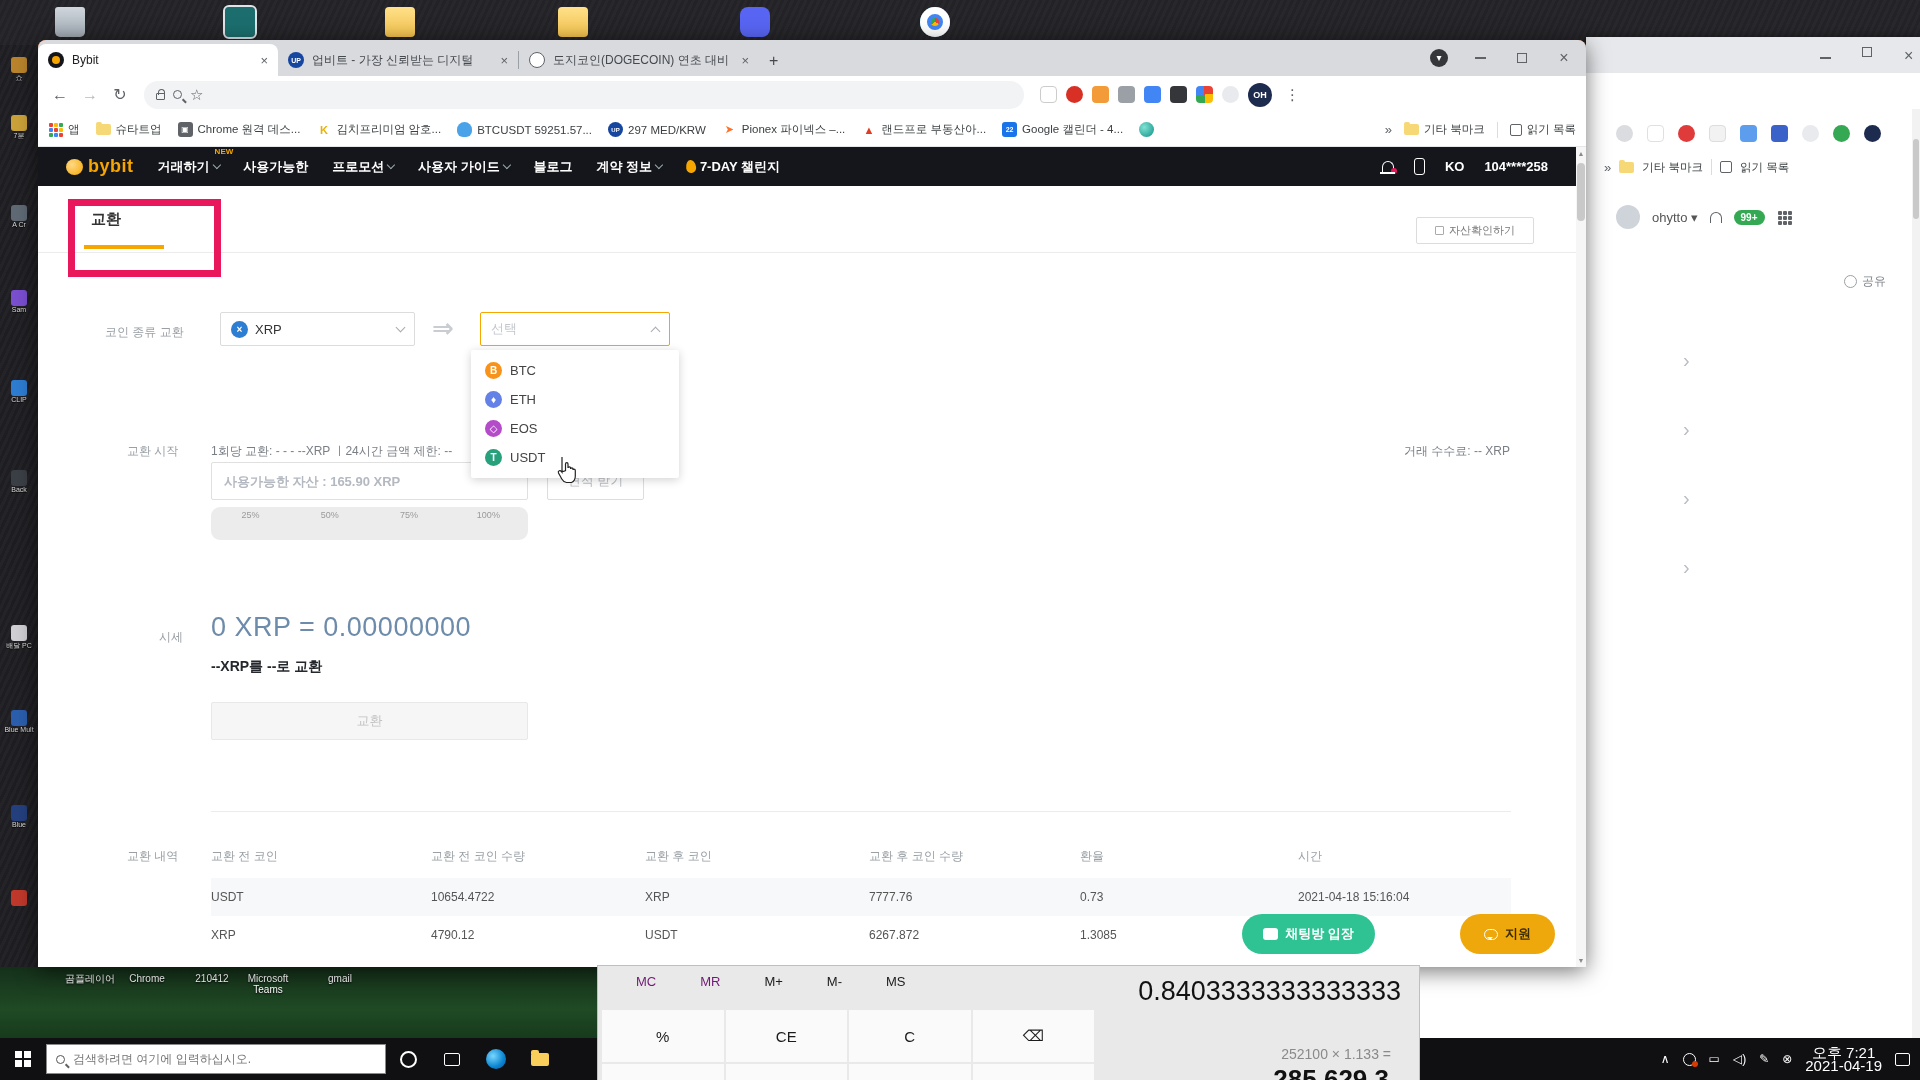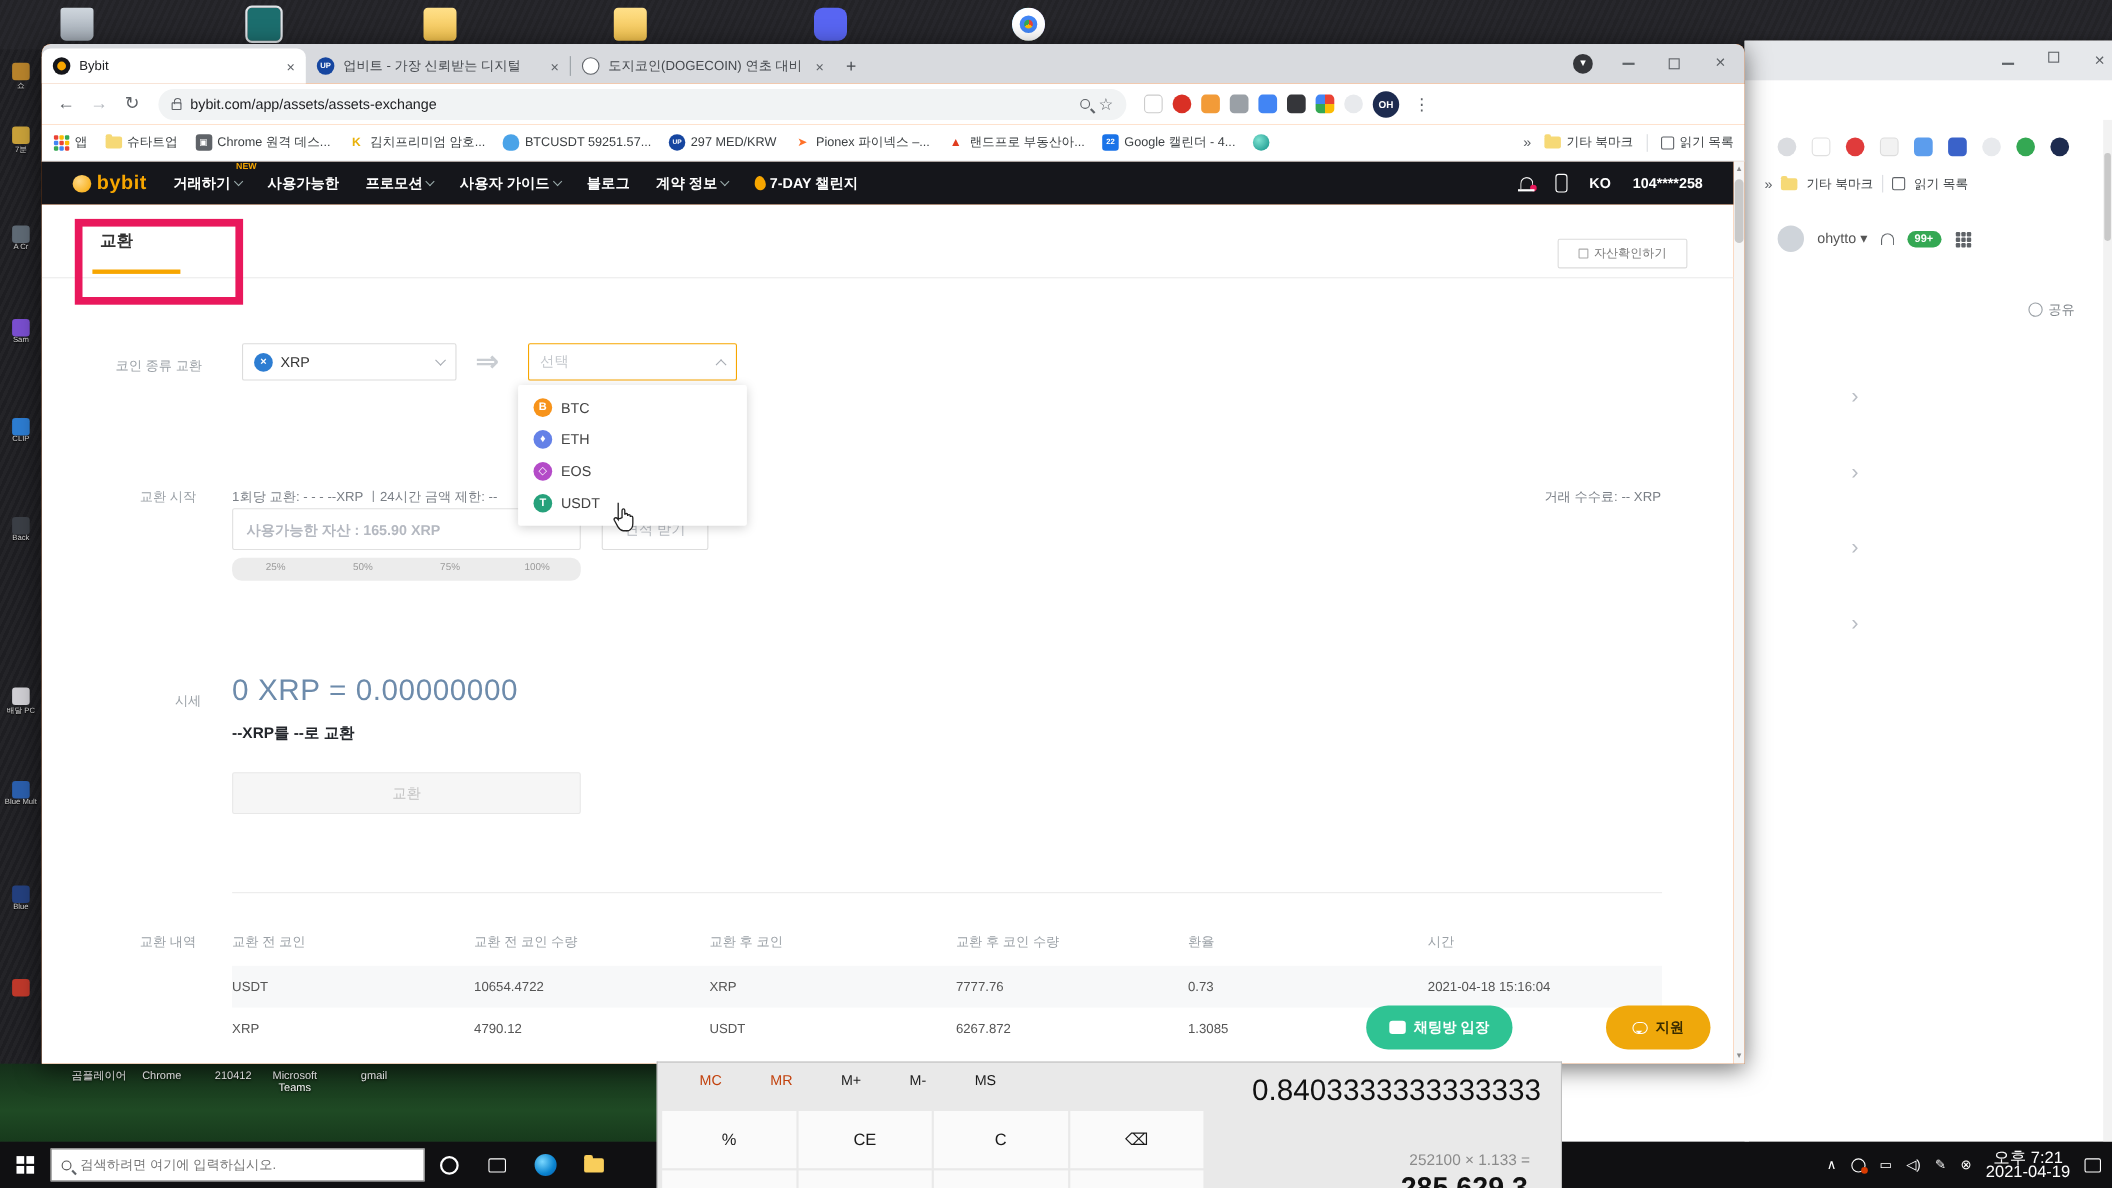--- a/index.html
+++ b/index.html
@@ -97,21 +97,21 @@
 .coin{width:17px;height:17px;border-radius:50%;color:#fff;font-size:10px;font-weight:bold;text-align:center;line-height:17px;flex:0 0 17px}
 #arrow-swap{position:absolute;left:394px;top:127px;font-size:26px;color:#c9cdd2;font-weight:bold}
 #coin-dropdown{position:absolute;left:433px;top:164px;width:208px;height:128px;background:#fff;border-radius:2px;box-shadow:0 2px 10px rgba(0,0,0,.18);z-index:6;padding:6px 0}
 .dd-item{height:29px;display:flex;align-items:center;gap:8px;padding:0 14px;font-size:13px;color:#444}
 #start-label{position:absolute;left:89px;top:257px;font-size:12px;color:#9aa0a6}
 #limit-line{position:absolute;left:173px;top:257px;font-size:12px;color:#7a7f86;z-index:1;white-space:nowrap}
 #fee-line{position:absolute;left:1272px;top:257px;width:200px;text-align:right;font-size:12px;color:#7a7f86}
 #amount-input{position:absolute;left:173px;top:276px;width:317px;height:38px;border:1px solid #e0e0e0;border-radius:2px;padding:0 12px;font-size:13px;font-weight:bold;color:#333;background:#fff;outline:none}
 #amount-input::placeholder{color:#b4b8c0}
 #quote-btn{position:absolute;left:509px;top:276px;width:97px;height:38px;border:1px solid #ddd;border-radius:2px;background:#fff;color:#b9bdc3;font-size:13px;z-index:1}
-#pct-bar{position:absolute;left:173px;top:321px;width:317px;height:21px;background:#ececec;border-radius:9px;display:flex}
+#pct-bar{position:absolute;left:173px;top:321px;width:317px;height:33px;background:#ececec;border-radius:9px;display:flex}
 #pct-bar span{flex:1;text-align:center;font-size:9px;color:#9a9a9a;line-height:17px}
 #market-label{position:absolute;left:121px;top:443px;font-size:12px;color:#9aa0a6}
 #rate-main{position:absolute;left:173px;top:426px;font-size:27px;color:#6d8bab;letter-spacing:.5px}
 #rate-sub{position:absolute;left:173px;top:472px;font-size:14px;font-weight:bold;color:#24272c}
 #exchange-btn{position:absolute;left:173px;top:516px;width:317px;height:38px;background:#f6f6f6;border:1px solid #e8e8e8;border-radius:2px;color:#c2c2c2;font-size:13px}
 #history-label{position:absolute;left:89px;top:662px;font-size:12px;color:#9aa0a6}
 .hrow{position:absolute;left:173px;width:1300px;height:38px}
 .hcell{position:absolute;top:12px;font-size:12px;white-space:nowrap}
 .c1{left:0}.c2{left:220px}.c3{left:434px}.c4{left:658px}.c5{left:869px}.c6{left:1087px}
 #thead{top:650px;color:#9aa0a6}
@@ -122,21 +122,21 @@
 .chatic{width:15px;height:12px;background:#fff;border-radius:3px;position:relative}
 .chatic::after{content:"";position:absolute;left:3px;bottom:-3px;border:3px solid transparent;border-top-color:#fff}
 .chatic2{width:14px;height:11px;border:1.6px solid #fff;border-radius:6px;position:relative}
 .chatic2::after{content:"";position:absolute;left:2px;bottom:-4px;border:3px solid transparent;border-top-color:#fff}
 #pg-scrollbar{position:absolute;right:0;top:107px;bottom:0;width:10px;background:#f6f6f6;z-index:9}
 #pg-scrollbar .arr{position:absolute;left:0;width:10px;font-size:7px;color:#8a8a8a;text-align:center}
 #pg-scrollbar .thumb{position:absolute;left:1px;top:16px;width:8px;height:58px;background:#c9c9c9;border-radius:4px}
 
 #calculator{position:absolute;left:597px;top:965px;width:823px;height:115px;background:#e9e9e9;border:1px solid #bfbfbf;border-bottom:none;z-index:20}
 #calc-mem{position:absolute;left:38px;top:8px;display:flex;gap:44px;font-size:13px;color:#1b1b1b}
-#calc-mem span.dim{color:#c2410c}
+#calc-mem span.dim{color:#701a75}
 #calc-display{position:absolute;right:18px;top:10px;font-size:27px;font-weight:normal;color:#111}
 #calc-grid{position:absolute;left:4px;top:44px;width:492px;display:grid;grid-template-columns:repeat(4,1fr);grid-gap:2px}
 .calc-btn{height:52px;background:#fafafa;border:none;font-size:15px;color:#1b1b1b}
 .calc-btn.ghost{height:20px}
 #calc-hist-expr{position:absolute;right:28px;top:80px;font-size:14px;color:#8a8a8a}
 #calc-hist-res{position:absolute;right:30px;top:98px;font-size:26px;font-weight:bold;color:#111}
 
 #taskbar{position:absolute;left:0;top:1038px;width:1920px;height:42px;background:#101012;z-index:15;display:flex;align-items:center}
 #start-btn{width:46px;height:42px;display:flex;align-items:center;justify-content:center}
 .win-logo{display:grid;grid-template-columns:7px 7px;grid-gap:1.5px}
@@ -313,21 +313,20 @@
       </div>
     <div class="winctl glyph-close" style="right:8px">×</div>
   </div>
 
   <div id="toolbar">
     <div class="navbtn">←</div>
     <div class="navbtn dim">→</div>
     <div class="navbtn">↻</div>
     <div id="omnibox">
       <span class="lock"></span>
-      <span class="url">bybit.com/app/assets/assets-exchange</span>
       <span class="mag"></span>
       <span class="star">☆</span>
     </div>
     <div id="extrow">
       <div class="ext" style="background:#fff;border:1px solid #ccc"></div>
       <div class="ext" style="background:#d93025;border-radius:50%"></div>
       <div class="ext" style="background:#f29b38"></div>
       <div class="ext" style="background:#9aa0a6"></div>
       <div class="ext" style="background:#4285f4"></div>
       <div class="ext" style="background:#35363a"></div>

